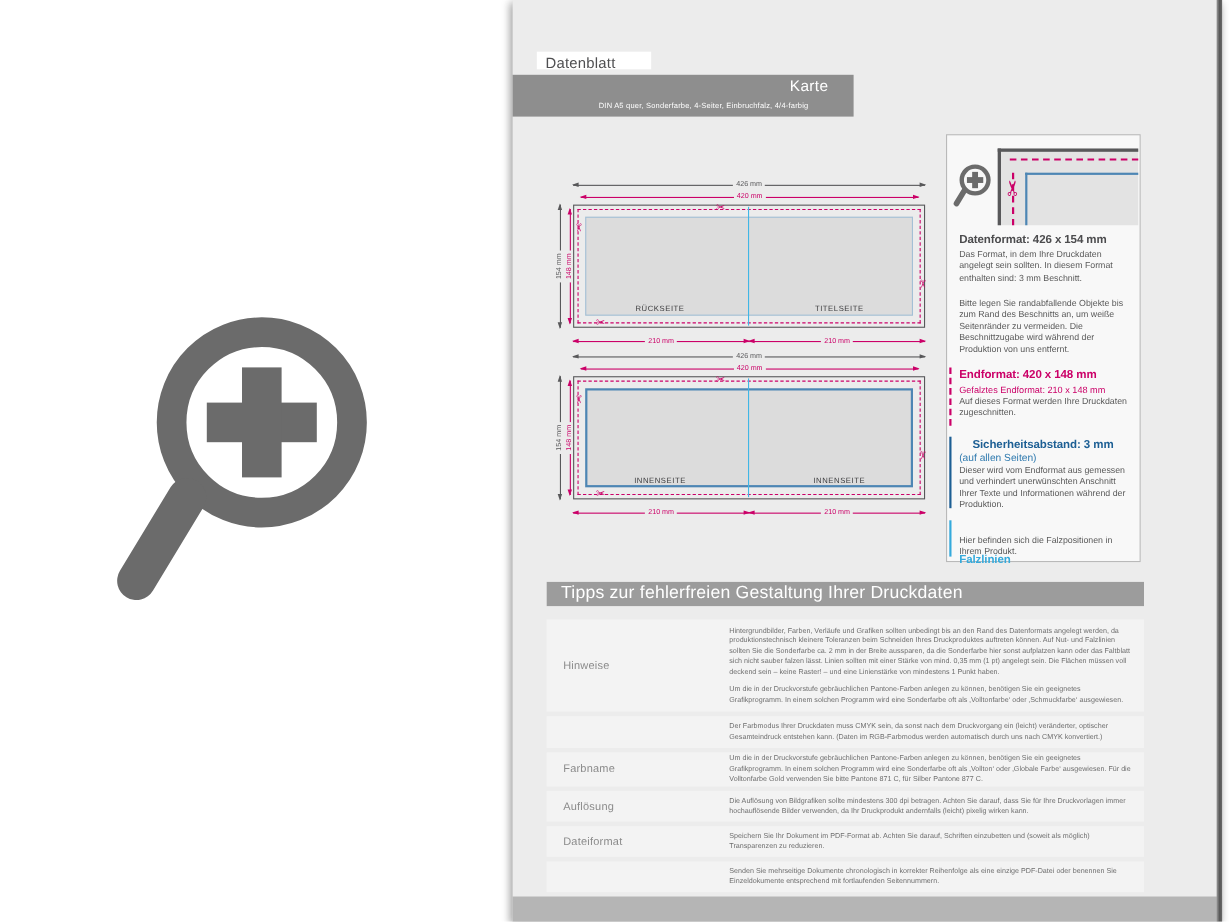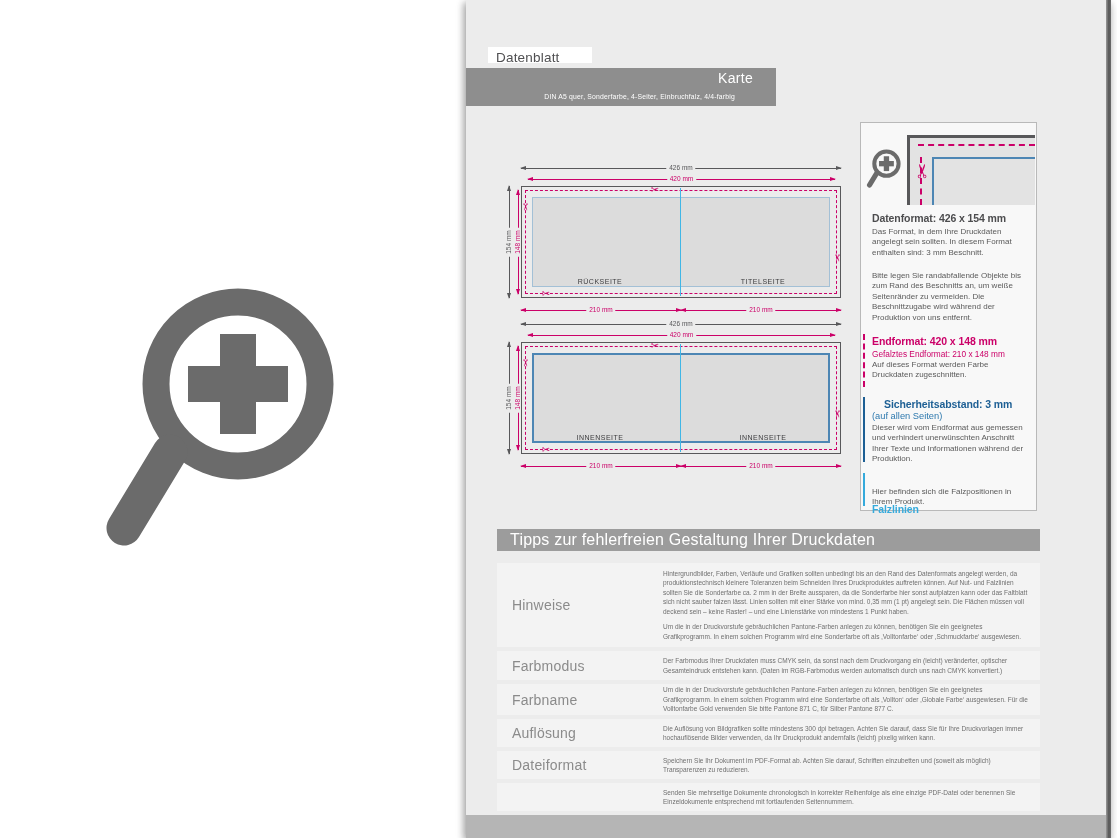--- a/index.html
+++ b/index.html
@@ -81,21 +81,21 @@
   .t-cyan { color:#35aadc;margin-top:29px; }
   .marker { position:absolute; left:2px; width:0; }
   .mk-dash { border-left:2px dashed #cb0068; }
   .mk-blue { border-left:2px solid #1d5f94; }
   .mk-cyan { border-left:2px solid #35aadc; }
   
   .tips-head { position:absolute; left:31px; top:529px; width:543px; height:22px;
     background:#9c9c9c; color:#fff; font-size:16px; line-height:22px; padding-left:13px; letter-spacing:.2px; }
   .trow { position:absolute; left:31px; width:543px; background:#f3f3f3; }
   .trow .rl { position:absolute; left:15px; top:0; bottom:0; width:150px;
-    display:flex; align-items:center; font-size:14px; color:#8b8b8b; letter-spacing:.2px; }
+    display:flex; align-items:center; font-size:10px; color:#8b8b8b; letter-spacing:.2px; }
   .trow .rb { position:absolute; left:166px; right:8px; top:0; bottom:0;
     display:flex; flex-direction:column; justify-content:center; gap:6px;
     font-size:6.5px; line-height:1.45; color:#6f6f6f; }
 </style>
 </head>
 <body>
 
 <div id="app">
 
   <svg class="big-zoom" viewBox="0 0 270 280">
@@ -234,21 +234,21 @@
         </svg>
       </div>
 
       <div class="sec s-title" style="top:89px;">Datenformat: 426 x 154 mm</div>
       <div class="sec s-body" style="top:104px;">Das Format, in dem Ihre Druckdaten angelegt sein sollten. In diesem Format enthalten sind: 3 mm Beschnitt.</div>
       <div class="sec s-body" style="top:148px;">Bitte legen Sie randabfallende Objekte bis zum Rand des Beschnitts an, um weiße Seitenränder zu vermeiden. Die Beschnittzugabe wird während der Produktion von uns entfernt.</div>
 
       <div class="marker mk-dash" style="top:211px;height:53px;"></div>
       <div class="sec s-title t-mag" style="top:212px;">Endformat: 420 x 148 mm</div>
       <div class="sec sub-mag" style="top:226px;">Gefalztes Endformat: 210 x 148 mm</div>
-      <div class="sec s-body" style="top:237px;">Auf dieses Format werden Farbe Druckdaten zugeschnitten.</div>
+      <div class="sec s-body" style="top:237px;">Auf dieses Format werden Ihre Druckdaten zugeschnitten.</div>
 
       <div class="marker mk-blue" style="top:274px;height:65px;"></div>
       <div class="sec s-title t-blue" style="top:275px;">Sicherheitsabstand: 3 mm</div>
       <div class="sec sub-blue" style="top:288px;">(auf allen Seiten)</div>
       <div class="sec s-body" style="top:300px;">Dieser wird vom Endformat aus gemessen und verhindert unerwünschten Anschnitt Ihrer Texte und Informationen während der Produktion.</div>
 
       <div class="marker mk-cyan" style="top:350px;height:33px;"></div>
       <div class="sec s-title t-cyan" style="top:351px;">Falzlinien</div>
       <div class="sec s-body" style="top:364px;">Hier befinden sich die Falzpositionen in Ihrem Produkt.</div>
     </div>
@@ -256,21 +256,20 @@
     <div class="tips-head"><span>Tipps zur fehlerfreien Gestaltung Ihrer Druckdaten</span></div>
 
     <div class="trow" style="top:563px;height:84px;">
       <div class="rl">Hinweise</div>
       <div class="rb">
         <p>Hintergrundbilder, Farben, Verläufe und Grafiken sollten unbedingt bis an den Rand des Datenformats angelegt werden, da produktionstechnisch kleinere Toleranzen beim Schneiden Ihres Druckproduktes auftreten können. Auf Nut- und Falzlinien sollten Sie die Sonderfarbe ca. 2 mm in der Breite aussparen, da die Sonderfarbe hier sonst aufplatzen kann oder das Faltblatt sich nicht sauber falzen lässt. Linien sollten mit einer Stärke von mind. 0,35 mm (1 pt) angelegt sein. Die Flächen müssen voll deckend sein – keine Raster! – und eine Linienstärke von mindestens 1 Punkt haben.</p>
         <p>Um die in der Druckvorstufe gebräuchlichen Pantone-Farben anlegen zu können, benötigen Sie ein geeignetes Grafikprogramm. In einem solchen Programm wird eine Sonderfarbe oft als ‚Volltonfarbe‘ oder ‚Schmuckfarbe‘ ausgewiesen.</p>
       </div>
     </div>
     <div class="trow" style="top:651px;height:29px;">
-      <div class="rl">Farbmodus</div>
       <div class="rb">
         <p>Der Farbmodus Ihrer Druckdaten muss CMYK sein, da sonst nach dem Druckvorgang ein (leicht) veränderter, optischer Gesamteindruck entstehen kann. (Daten im RGB-Farbmodus werden automatisch durch uns nach CMYK konvertiert.)</p>
       </div>
     </div>
     <div class="trow" style="top:684px;height:31px;">
       <div class="rl">Farbname</div>
       <div class="rb">
         <p>Um die in der Druckvorstufe gebräuchlichen Pantone-Farben anlegen zu können, benötigen Sie ein geeignetes Grafikprogramm. In einem solchen Programm wird eine Sonderfarbe oft als ‚Vollton‘ oder ‚Globale Farbe‘ ausgewiesen. Für die Volltonfarbe Gold verwenden Sie bitte Pantone 871 C, für Silber Pantone 877 C.</p>
       </div>
     </div>

